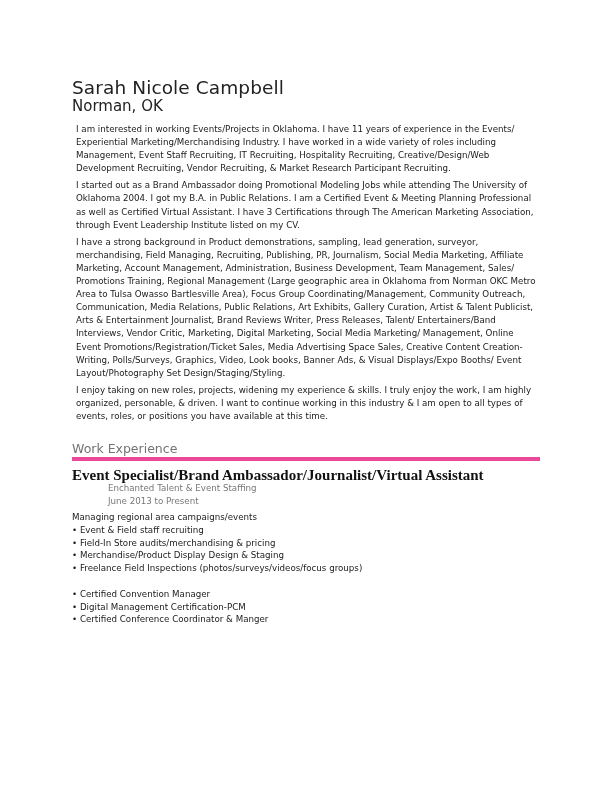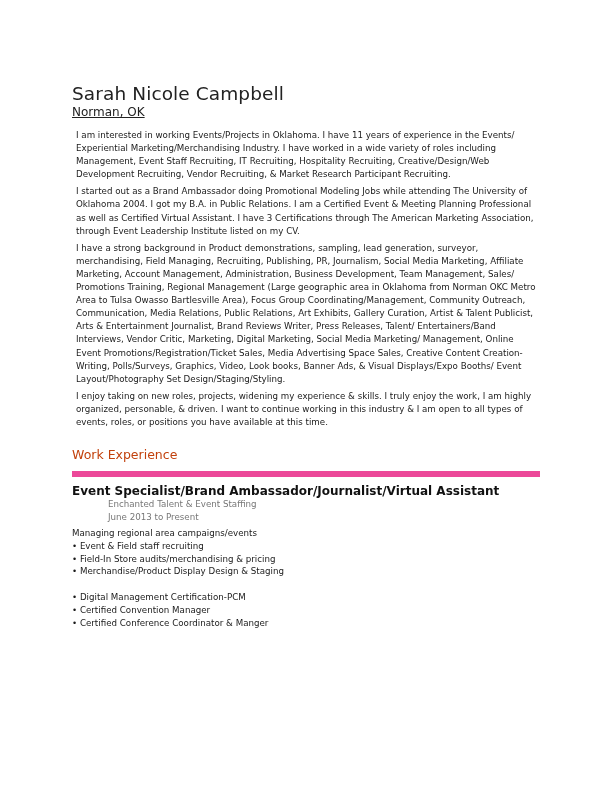--- a/index.html
+++ b/index.html
@@ -1,29 +1,29 @@
 <!DOCTYPE html>
 <html><head>
   <meta charset="utf-8">
   <style>
     html, body { margin: 0; padding: 0; background: #ffffff; }
     body {
       width: 612px; height: 792px; position: relative; overflow: hidden;
       font-family: "DejaVu Sans", sans-serif; color: #1a1a1a;
     }
-    .page { position: absolute; left: 72px; top: 82px; width: 468px; }
+    .page { position: absolute; left: 72px; top: 76px; width: 468px; }
     .name { font-size: 18.5px; color: #222; letter-spacing: 0.1px; line-height: 24px; margin: 0; font-weight: normal; }
     .headline { font-size: 9.6px; font-weight: bold; margin-top: 3px; line-height: 12px; color: #111; }
-    .location { font-size: 12px; line-height: 12px; color: #222; text-decoration: underline; }
+    .location { font-size: 15px; line-height: 12px; color: #222; }
     .summary { margin-top: 11px; font-size: 8.7px; line-height: 13.1px; color: #1a1a1a; }
     .summary p { margin: 4px; }
     .authorized { margin-top: 11px; font-size: 8.3px; color: #666; line-height: 12px; }
-    .section-title { margin-top: 18px; font-size: 12.5px; color: #c2410c; line-height: 16px; padding-bottom: 8px; border-bottom: 6px solid #ec4899; }
+    .section-title { margin-top: 18px; font-size: 12.5px; color: #737373; line-height: 16px; padding-bottom: 0; border-bottom: 4px solid #ec4899; }
     .job { margin-top: 8px; }
-    .job-title { font-size: 12px; font-weight: bold; color: #111; line-height: 13px; }
+    .job-title { font-size: 15px; font-weight: bold; color: #111; line-height: 13px; font-family: Liberation Serif, serif; }
     .company, .dates { font-size: 8.7px; color: #777; line-height: 12.5px; padding-left: 36px; }
     .desc { margin-top: 4px; font-size: 8.7px; line-height: 12.8px; color: #1a1a1a; }
     .desc .line { white-space: nowrap; }
     .gap { height: 12.8px; }
   </style>
 </head>
 <body>
 
 <div class="page">
   <h1 class="name">Sarah Nicole Campbell</h1>
@@ -41,19 +41,20 @@
 
   <div class="job">
     <div class="job-title">Event Specialist/Brand Ambassador/Journalist/Virtual Assistant</div>
     <div class="company">Enchanted Talent &amp; Event Staffing</div>
     <div class="dates">June 2013 to Present</div>
     <div class="desc">
       <div class="line">Managing regional area campaigns/events</div>
       <div class="line">• Event &amp; Field staff recruiting</div>
       <div class="line">• Field-In Store audits/merchandising &amp; pricing</div>
       <div class="line">• Merchandise/Product Display Design &amp; Staging</div>
+      <div class="line">• Freelance Field Inspections (photos/surveys/videos/focus groups)</div>
       <div class="gap"></div>
+      <div class="line">• Certified Convention Manager</div>
       <div class="line">• Digital Management Certification-PCM</div>
-      <div class="line">• Certified Convention Manager</div>
       <div class="line">• Certified Conference Coordinator &amp; Manger</div>
     </div>
   </div>
 </div>
 
 </body></html>

